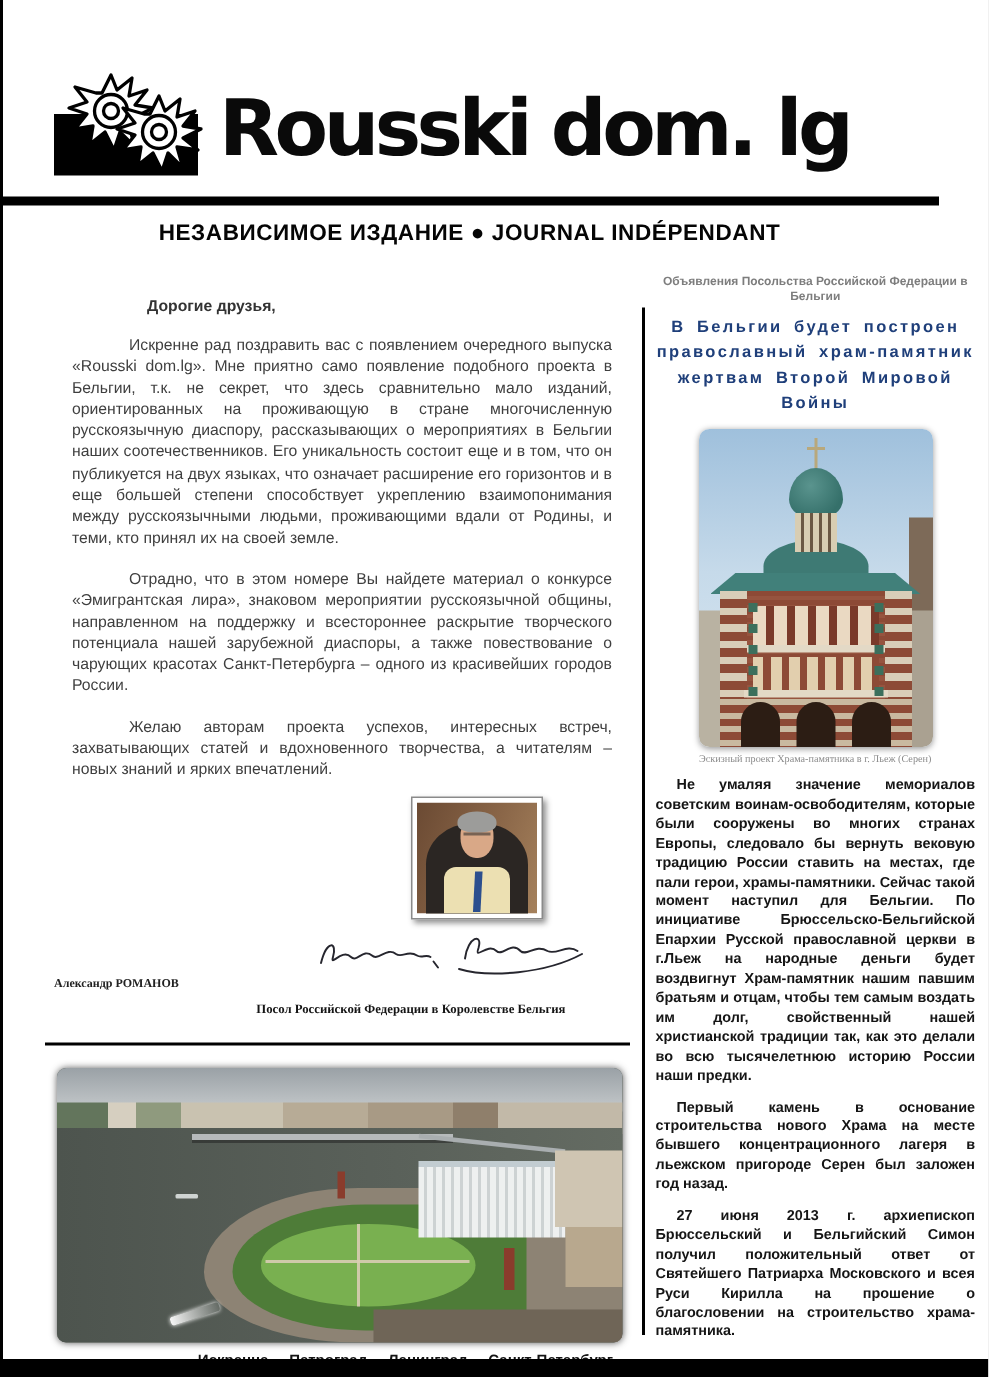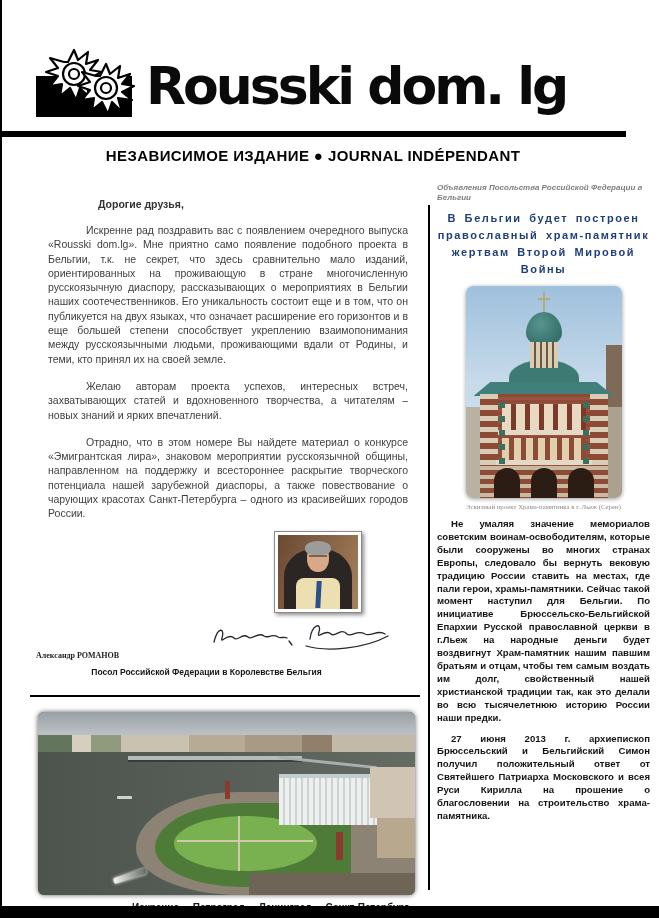--- a/index.html
+++ b/index.html
@@ -34,22 +34,22 @@
   .po-bg{position:absolute;inset:0;background:linear-gradient(110deg,#6b4a33,#8a6648 55%,#a5815c);}
   .po-chair{position:absolute;left:8%;top:20%;width:84%;height:82%;background:#2b2623;border-radius:45% 45% 0 0;}
   .po-shirt{position:absolute;left:22%;top:58%;width:56%;height:42%;background:#ece0b2;border-radius:8px 8px 0 0;}
   .po-tie{position:absolute;left:47%;top:63%;width:6%;height:37%;background:#2c4f8e;transform:skewX(-3deg);}
   .po-head{position:absolute;left:36%;top:13%;width:28%;height:38%;background:#d9a887;border-radius:46%;}
   .po-hair{position:absolute;left:34%;top:8%;width:32%;height:19%;background:#9c9c9a;border-radius:50% 50% 40% 40%;}
   .po-glasses{position:absolute;left:39%;top:27%;width:22%;height:3%;background:rgba(40,40,40,.55);}
   .sig-row{margin:4px 0 0 172px;height:38px;}
   .sig-name{margin-top:-4px;text-align:left;padding-right:20px;
             font-family:"Liberation Serif",serif;font-weight:bold;font-size:8px;color:#222;}
-  .sig-title{margin-top:7px;text-align:center;padding-right:43px;
-             font-family:Liberation Sans, sans-serif;font-weight:bold;font-size:8.5px;color:#151515;}
+  .sig-title{margin-top:7px;text-align:right;padding-right:43px;
+             font-family:Liberation Serif, serif;font-weight:bold;font-size:8.5px;color:#151515;}
   .left-rule{margin:18px 0 0 -6px;width:390px;border:none;border-top:2px solid #000;}
 
   
   .spb-photo{margin-top:15px;margin-left:2px;position:relative;width:377px;height:183px;
              border-radius:6px;overflow:hidden;background:#545c55;box-shadow:0 0 5px rgba(40,40,40,.75);}
   .sp-sky{position:absolute;left:0;top:0;width:100%;height:16%;background:linear-gradient(#9aa1a6,#c6cacc);}
   .sp-shore{position:absolute;left:0;top:13%;width:100%;height:11%;
     background:linear-gradient(90deg,#63755c 0 9%,#d6cfc0 9% 14%,#8f9a7e 14% 22%,#c9c2b0 22% 40%,#b7ab96 40% 55%,#a89a85 55% 70%,#8f7f6b 70% 78%,#c2b9a8 78% 100%);}
   .sp-river{position:absolute;left:0;top:22%;width:100%;height:78%;
     background:linear-gradient(90deg,#4d544e,#5a615a 60%,#646b62);}
@@ -71,21 +71,21 @@
   .sp-quay2{position:absolute;left:56%;top:88%;width:44%;height:12%;background:#6f6557;}
   .sp-boat{position:absolute;left:20%;top:88%;width:9%;height:3.5%;border-radius:2px;
     background:linear-gradient(90deg,rgba(255,255,255,.95),rgba(255,255,255,.1));
     transform:rotate(-18deg);box-shadow:0 0 3px #fff;}
   .sp-boat2{position:absolute;left:21%;top:46%;width:4%;height:2%;background:#cfd4d2;border-radius:1px;}
   .spb-caption{margin-top:7px;text-align:right;font-weight:bold;font-size:10px;color:#141414;padding-right:4px;}
   .read-more{margin-top:11px;text-align:right;font-size:9.5px;color:#141414;padding-right:4px;}
 
   
   .right-col{position:absolute;left:437px;top:183px;width:213px;}
-  .kicker{font-style:italic;color:#7d7d7d;font-size:8px;line-height:10px;font-weight:600;}
+  .kicker{color:#7d7d7d;font-size:8px;line-height:10px;font-weight:600;text-align:center;}
   .headline{margin:7px 0 8px;color:#1f3f7a;font-size:11px;line-height:17px;font-weight:bold;
             text-align:center;letter-spacing:1.6px;word-spacing:3px;}
   .church{position:relative;width:156px;height:212px;margin:0 auto;border-radius:7px;overflow:hidden;
           box-shadow:0 1px 4px rgba(0,0,0,.4);}
   .ch-sky{position:absolute;inset:0;background:linear-gradient(180deg,#9fc0dc,#c6daea 45%,#dce9f2);}
   .ch-neighbor{position:absolute;right:0;top:28%;width:10%;height:32%;background:#7d6a58;}
   .ch-side-l{position:absolute;left:0;top:57%;width:9%;height:43%;background:#b9b2a2;}
   .ch-side-r{position:absolute;right:0;top:57%;width:9%;height:43%;background:#aaa191;}
   .ch-cross{position:absolute;left:50%;top:6px;width:2px;height:22px;margin-left:-1px;background:#b8a87c;}
   .ch-crossbar{position:absolute;left:50%;top:12px;width:12px;height:2px;margin-left:-6px;background:#b8a87c;}
@@ -142,22 +142,22 @@
   </svg>
   <h1 class="title">Rousski dom. lg</h1>
   <div class="thick-rule"></div>
   <div class="tagline">НЕЗАВИСИМОЕ ИЗДАНИЕ  ●  JOURNAL INDÉPENDANT</div>
 
   <div class="col-divider"></div>
 
   <section class="left-col">
     <p class="salutation">Дорогие друзья,</p>
     <p class="body-p">Искренне рад поздравить вас с появлением очередного выпуска «Rousski dom.lg». Мне приятно само появление подобного проекта в Бельгии, т.к. не секрет, что здесь сравнительно мало изданий, ориентированных на проживающую в стране многочисленную русскоязычную диаспору, рассказывающих о мероприятиях в Бельгии наших соотечественников. Его уникальность состоит еще и в том, что он публикуется на двух языках, что означает расширение его горизонтов и в еще большей степени способствует укреплению взаимопонимания между русскоязычными людьми, проживающими вдали от Родины, и теми, кто принял их на своей земле.</p>
+    <p class="body-p">Отрадно, что в этом номере Вы найдете материал о конкурсе «Эмигрантская лира», знаковом мероприятии русскоязычной общины, направленном на поддержку и всестороннее раскрытие творческого потенциала нашей зарубежной диаспоры, а также повествование о чарующих красотах Санкт-Петербурга – одного из красивейших городов России.</p>
     <p class="body-p">Желаю авторам проекта успехов, интересных встреч, захватывающих статей и вдохновенного творчества, а читателям – новых знаний и ярких впечатлений.</p>
-    <p class="body-p">Отрадно, что в этом номере Вы найдете материал о конкурсе «Эмигрантская лира», знаковом мероприятии русскоязычной общины, направленном на поддержку и всестороннее раскрытие творческого потенциала нашей зарубежной диаспоры, а также повествование о чарующих красотах Санкт-Петербурга – одного из красивейших городов России.</p>
 
     <div class="portrait-wrap">
       <div class="portrait">
         <div class="portrait-img">
           <div class="po-bg"></div>
           <div class="po-chair"></div>
           <div class="po-shirt"></div>
           <div class="po-tie"></div>
           <div class="po-head"></div>
           <div class="po-hair"></div>
@@ -230,18 +230,19 @@
       <div class="ch-green-l"></div>
       <div class="ch-green-r"></div>
       <div class="ch-base"></div>
       <div class="ch-arch a1"></div>
       <div class="ch-arch a2"></div>
       <div class="ch-arch a3"></div>
     </div>
     <div class="church-caption">Эскизный проект Храма-памятника в г. Льеж (Серен)</div>
 
     <p class="ann-p">Не умаляя значение мемориалов советским воинам-освободителям, которые были сооружены во многих странах Европы, следовало бы вернуть вековую традицию России ставить на местах, где пали герои, храмы-памятники. Сейчас такой момент наступил для Бельгии. По инициативе Брюссельско-Бельгийской Епархии Русской православной церкви в г.Льеж на народные деньги будет воздвигнут Храм-памятник нашим павшим братьям и отцам, чтобы тем самым воздать им долг, свойственный нашей христианской традиции так, как это делали во всю тысячелетнюю историю России наши предки.</p>
+    <p class="ann-p">Первый камень в основание строительства нового Храма на месте бывшего концентрационного лагеря в льежском пригороде Серен был заложен год назад.</p>
     <p class="ann-p">27 июня 2013 г. архиепископ Брюссельский и Бельгийский Симон получил положительный ответ от Святейшего Патриарха Московского и всея Руси Кирилла на прошение о благословении на строительство храма-памятника.</p>
 
   </aside>
 
   <div class="border-bottom"></div>
 </div>
 
 </body></html>

